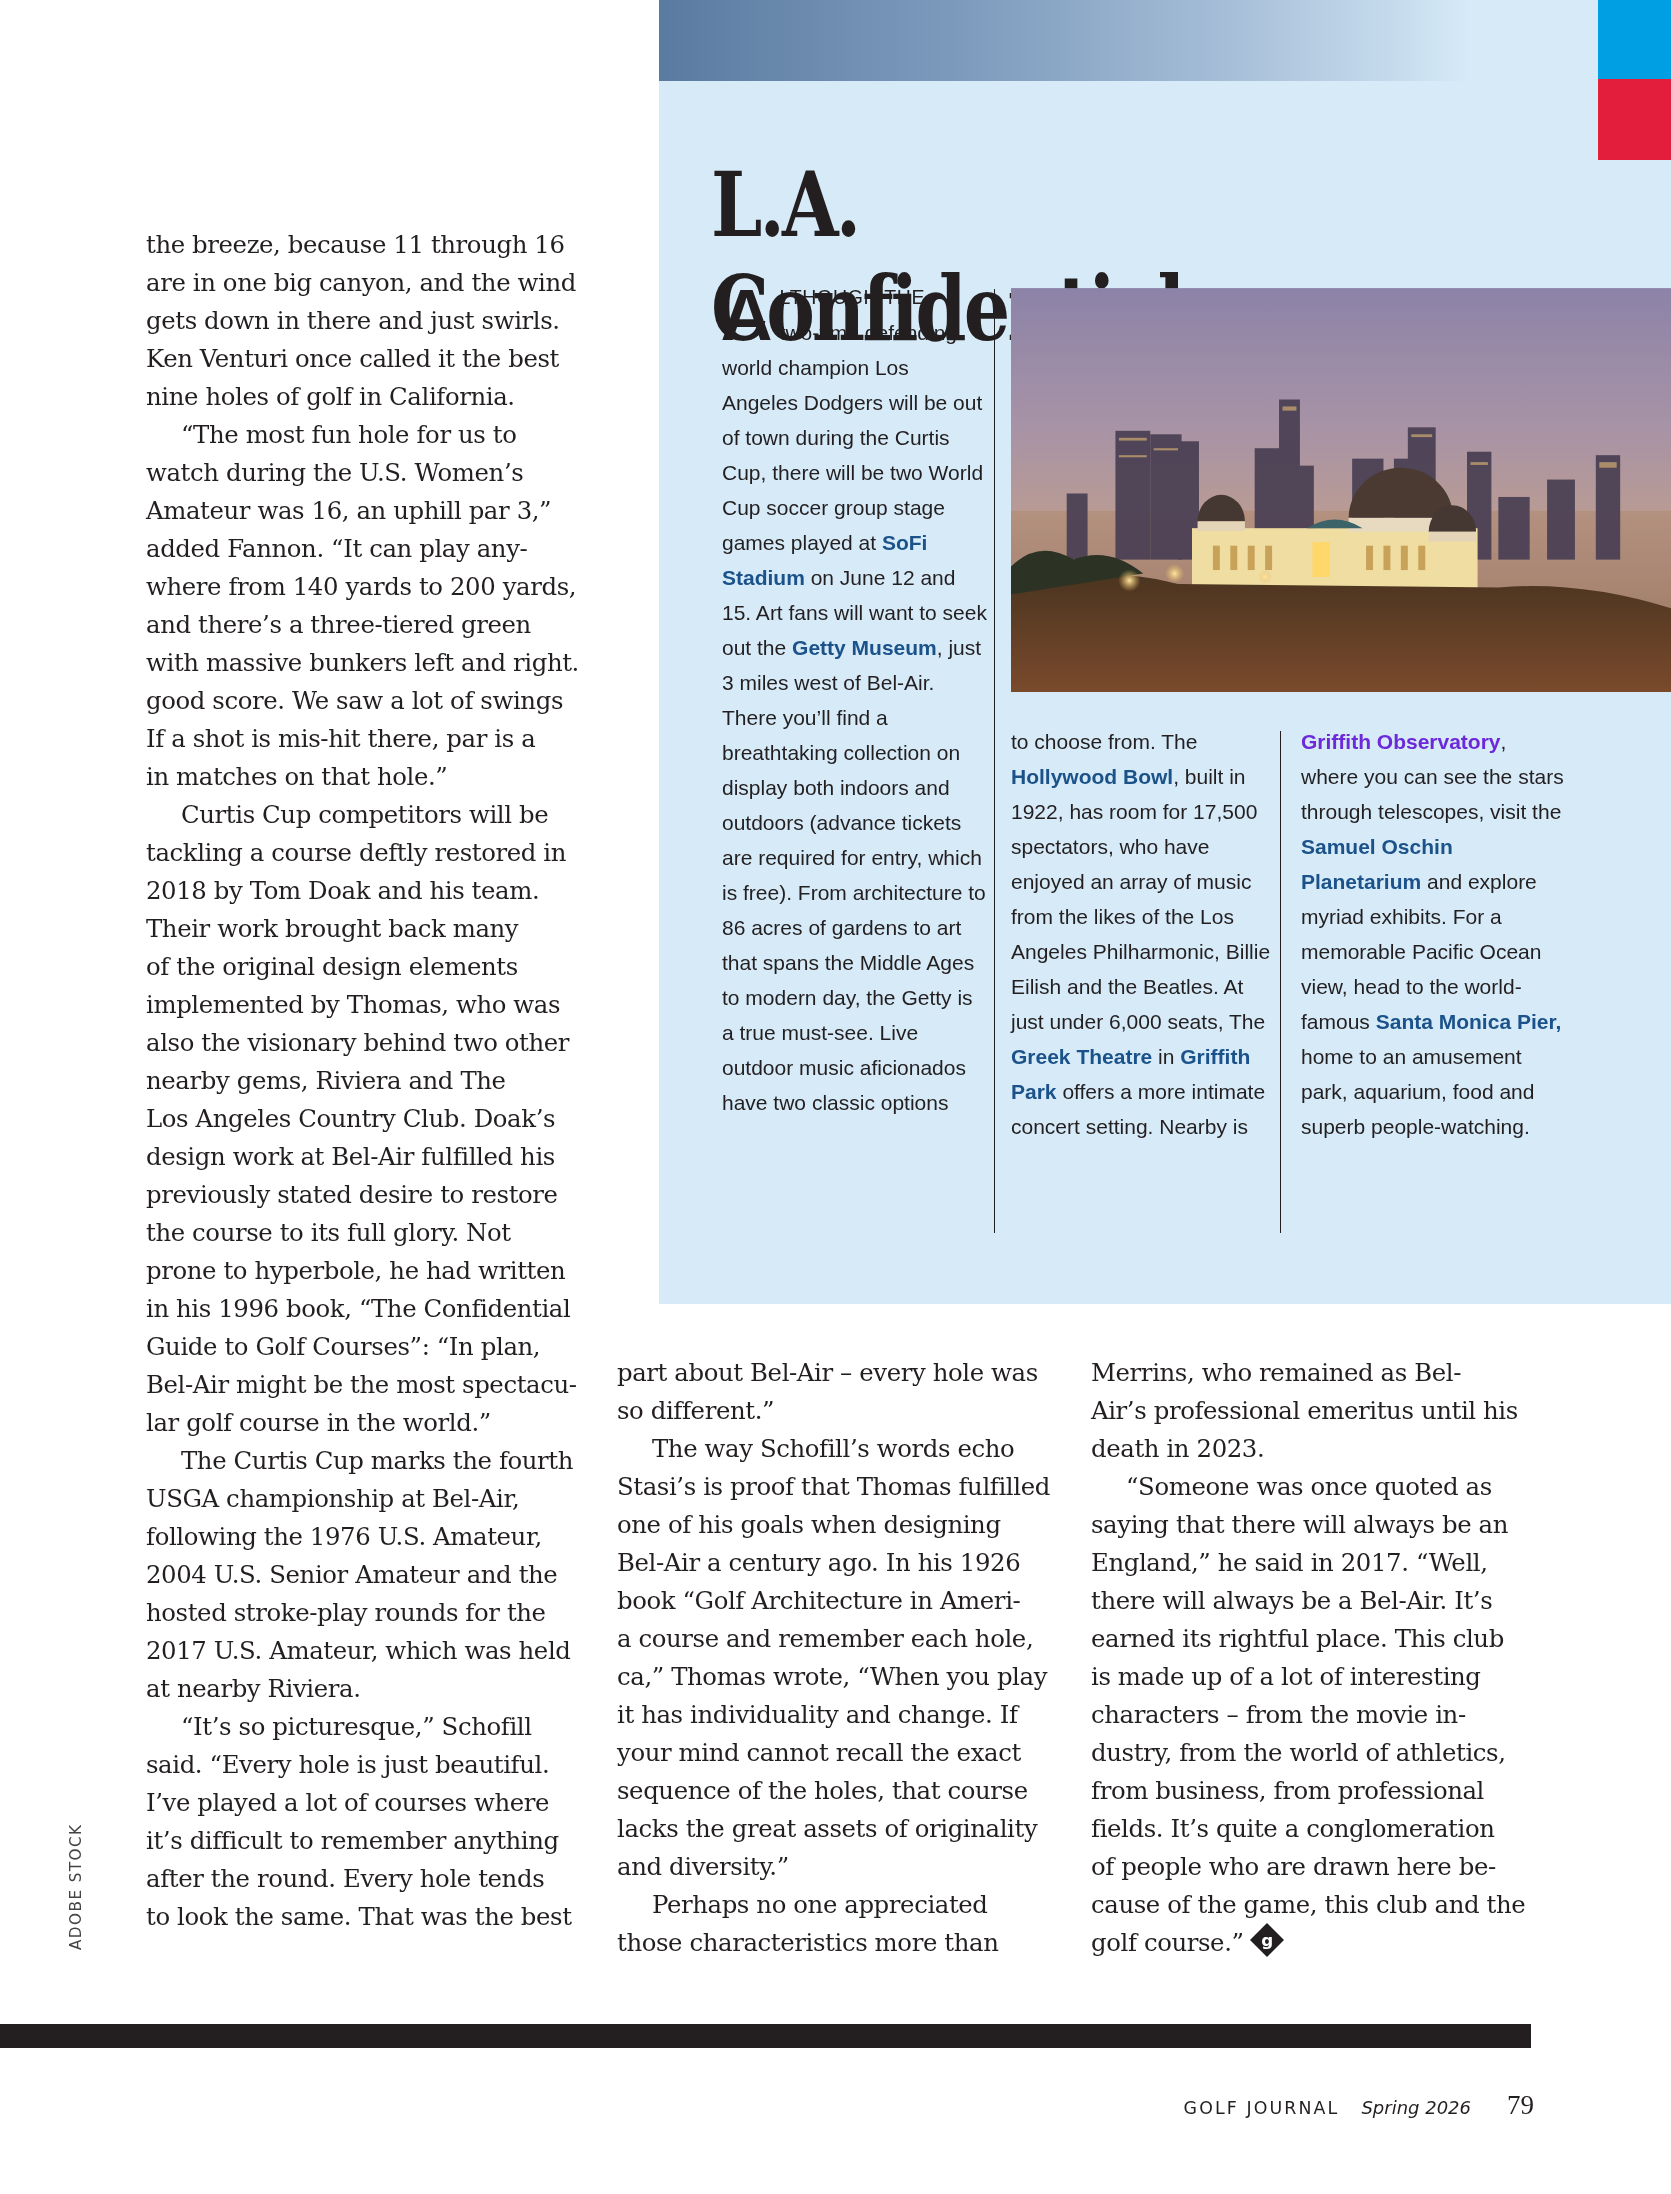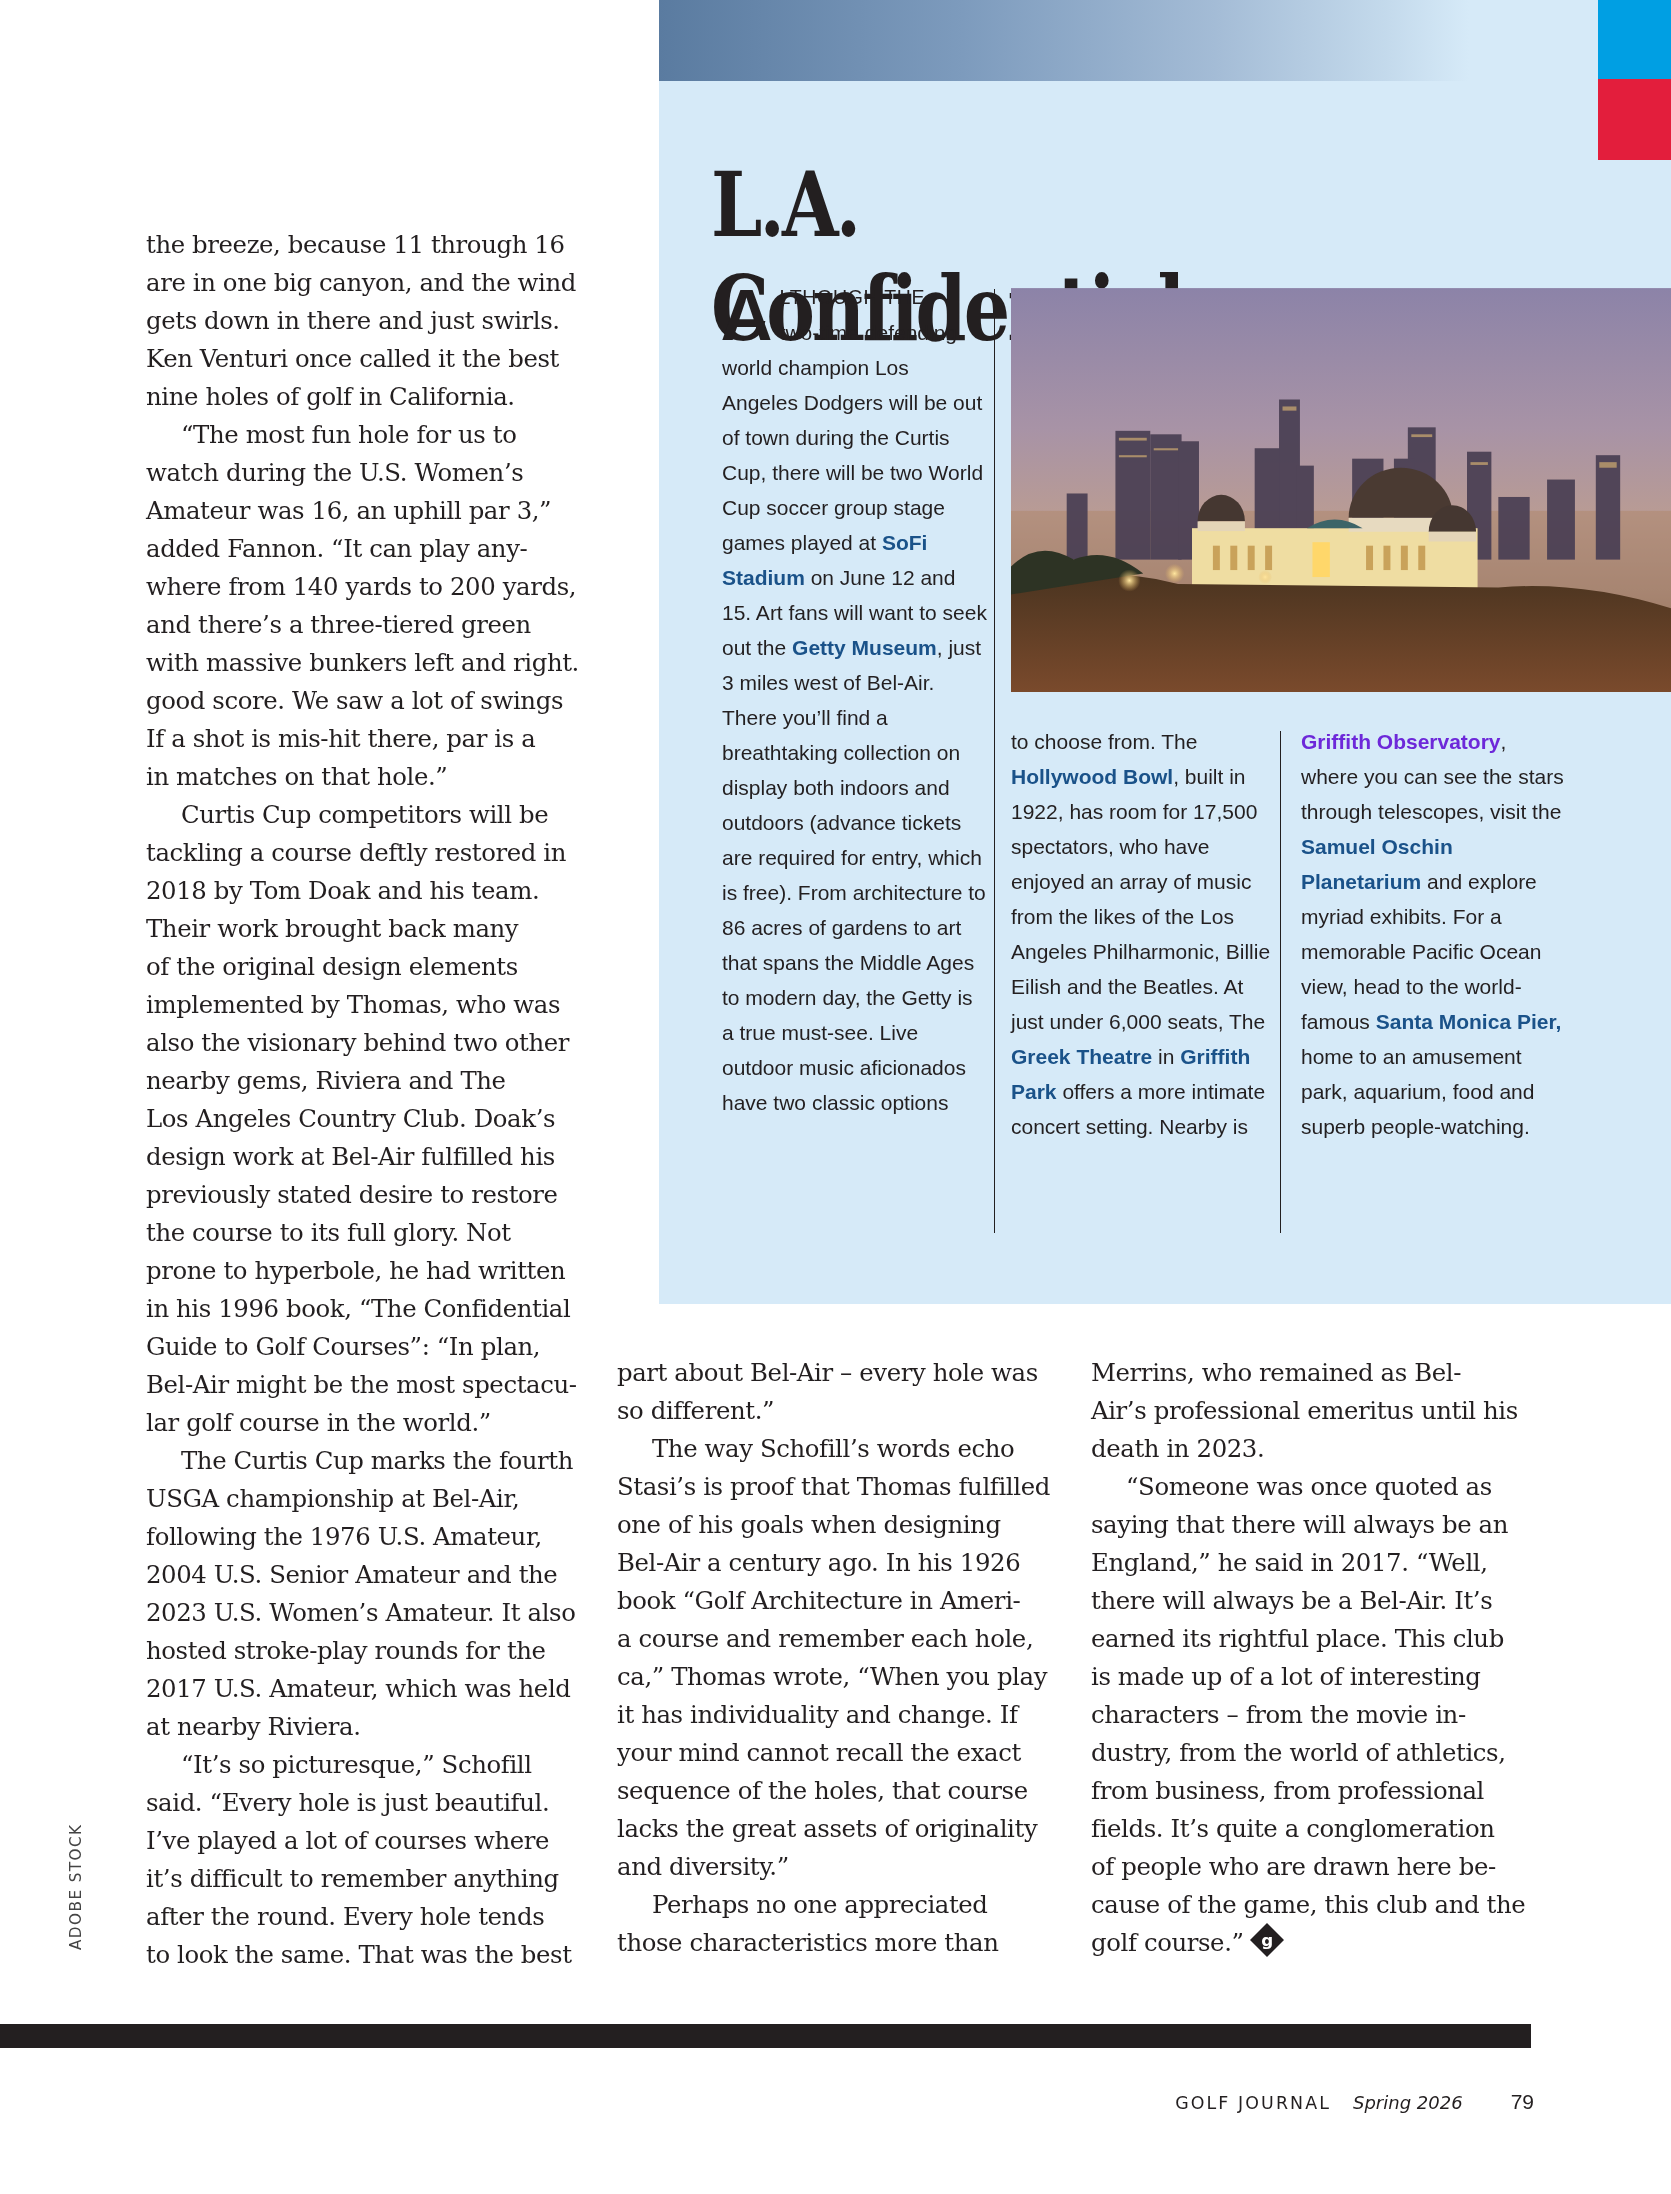--- a/index.html
+++ b/index.html
@@ -40,21 +40,21 @@
 
   #end-mark { display:inline-block; width:24px; height:24px; background:#231f20; transform:rotate(45deg); vertical-align:middle; margin-left:11px; position:relative; top:-4.2px; }
   #end-mark span { display:block; transform:rotate(-45deg); color:#fff; font-family:"DejaVu Sans", sans-serif; font-weight:bold; font-size:16.7px; line-height:24px; text-align:center; }
 
   #photo-credit { left:67px; top:1950px; transform:rotate(-90deg); transform-origin:left top; font-family:"DejaVu Sans", sans-serif; font-size:15.3px; letter-spacing:1.4px; color:#444; white-space:nowrap; }
 
   #footer-rule { left:0; top:2024px; width:1531px; height:24px; background:#231f20; }
   #footer { right:138px; top:2090px; font-family:"DejaVu Sans", sans-serif; color:#231f20; white-space:nowrap; display:flex; align-items:baseline; gap:22px; }
   #footer-pub { font-size:17.4px; letter-spacing:2.1px; }
   #footer-issue { font-size:18px; font-style:italic; }
-  #footer-page { font-family:Liberation Sans, sans-serif; font-size:21px; margin-left:26px; }
+  #footer-page { font-family:Liberation Serif, serif; font-size:27px; margin-left:14px; }
 </style>
 </head>
 <body>
 
 <div id="sidebar-box" class="abs"></div>
 <div id="gradient-bar" class="abs"></div>
 <div id="tab-blue" class="abs"></div>
 <div id="tab-red" class="abs"></div>
 
 <div id="headline" class="abs">L.A. Confidential</div>
@@ -185,21 +185,20 @@
       <span class="line">in his 1996 book, “The Confidential</span>
       <span class="line">Guide to Golf Courses”: “In plan,</span>
       <span class="line">Bel-Air might be the most spectacu-</span>
       <span class="line">lar golf course in the world.”</span>
     </p>
     <p>
       <span class="line" style="text-indent: 35px;">The Curtis Cup marks the fourth</span>
       <span class="line">USGA championship at Bel-Air,</span>
       <span class="line">following the 1976 U.S. Amateur,</span>
       <span class="line">2004 U.S. Senior Amateur and the</span>
-      <span class="line">2023 U.S. Women’s Amateur. It also</span>
       <span class="line">hosted stroke-play rounds for the</span>
       <span class="line">2017 U.S. Amateur, which was held</span>
       <span class="line">at nearby Riviera.</span>
     </p>
     <p>
       <span class="line" style="text-indent: 35px;">“It’s so picturesque,” Schofill</span>
       <span class="line">said. “Every hole is just beautiful.</span>
       <span class="line">I’ve played a lot of courses where</span>
       <span class="line">it’s difficult to remember anything</span>
       <span class="line">after the round. Every hole tends</span>

